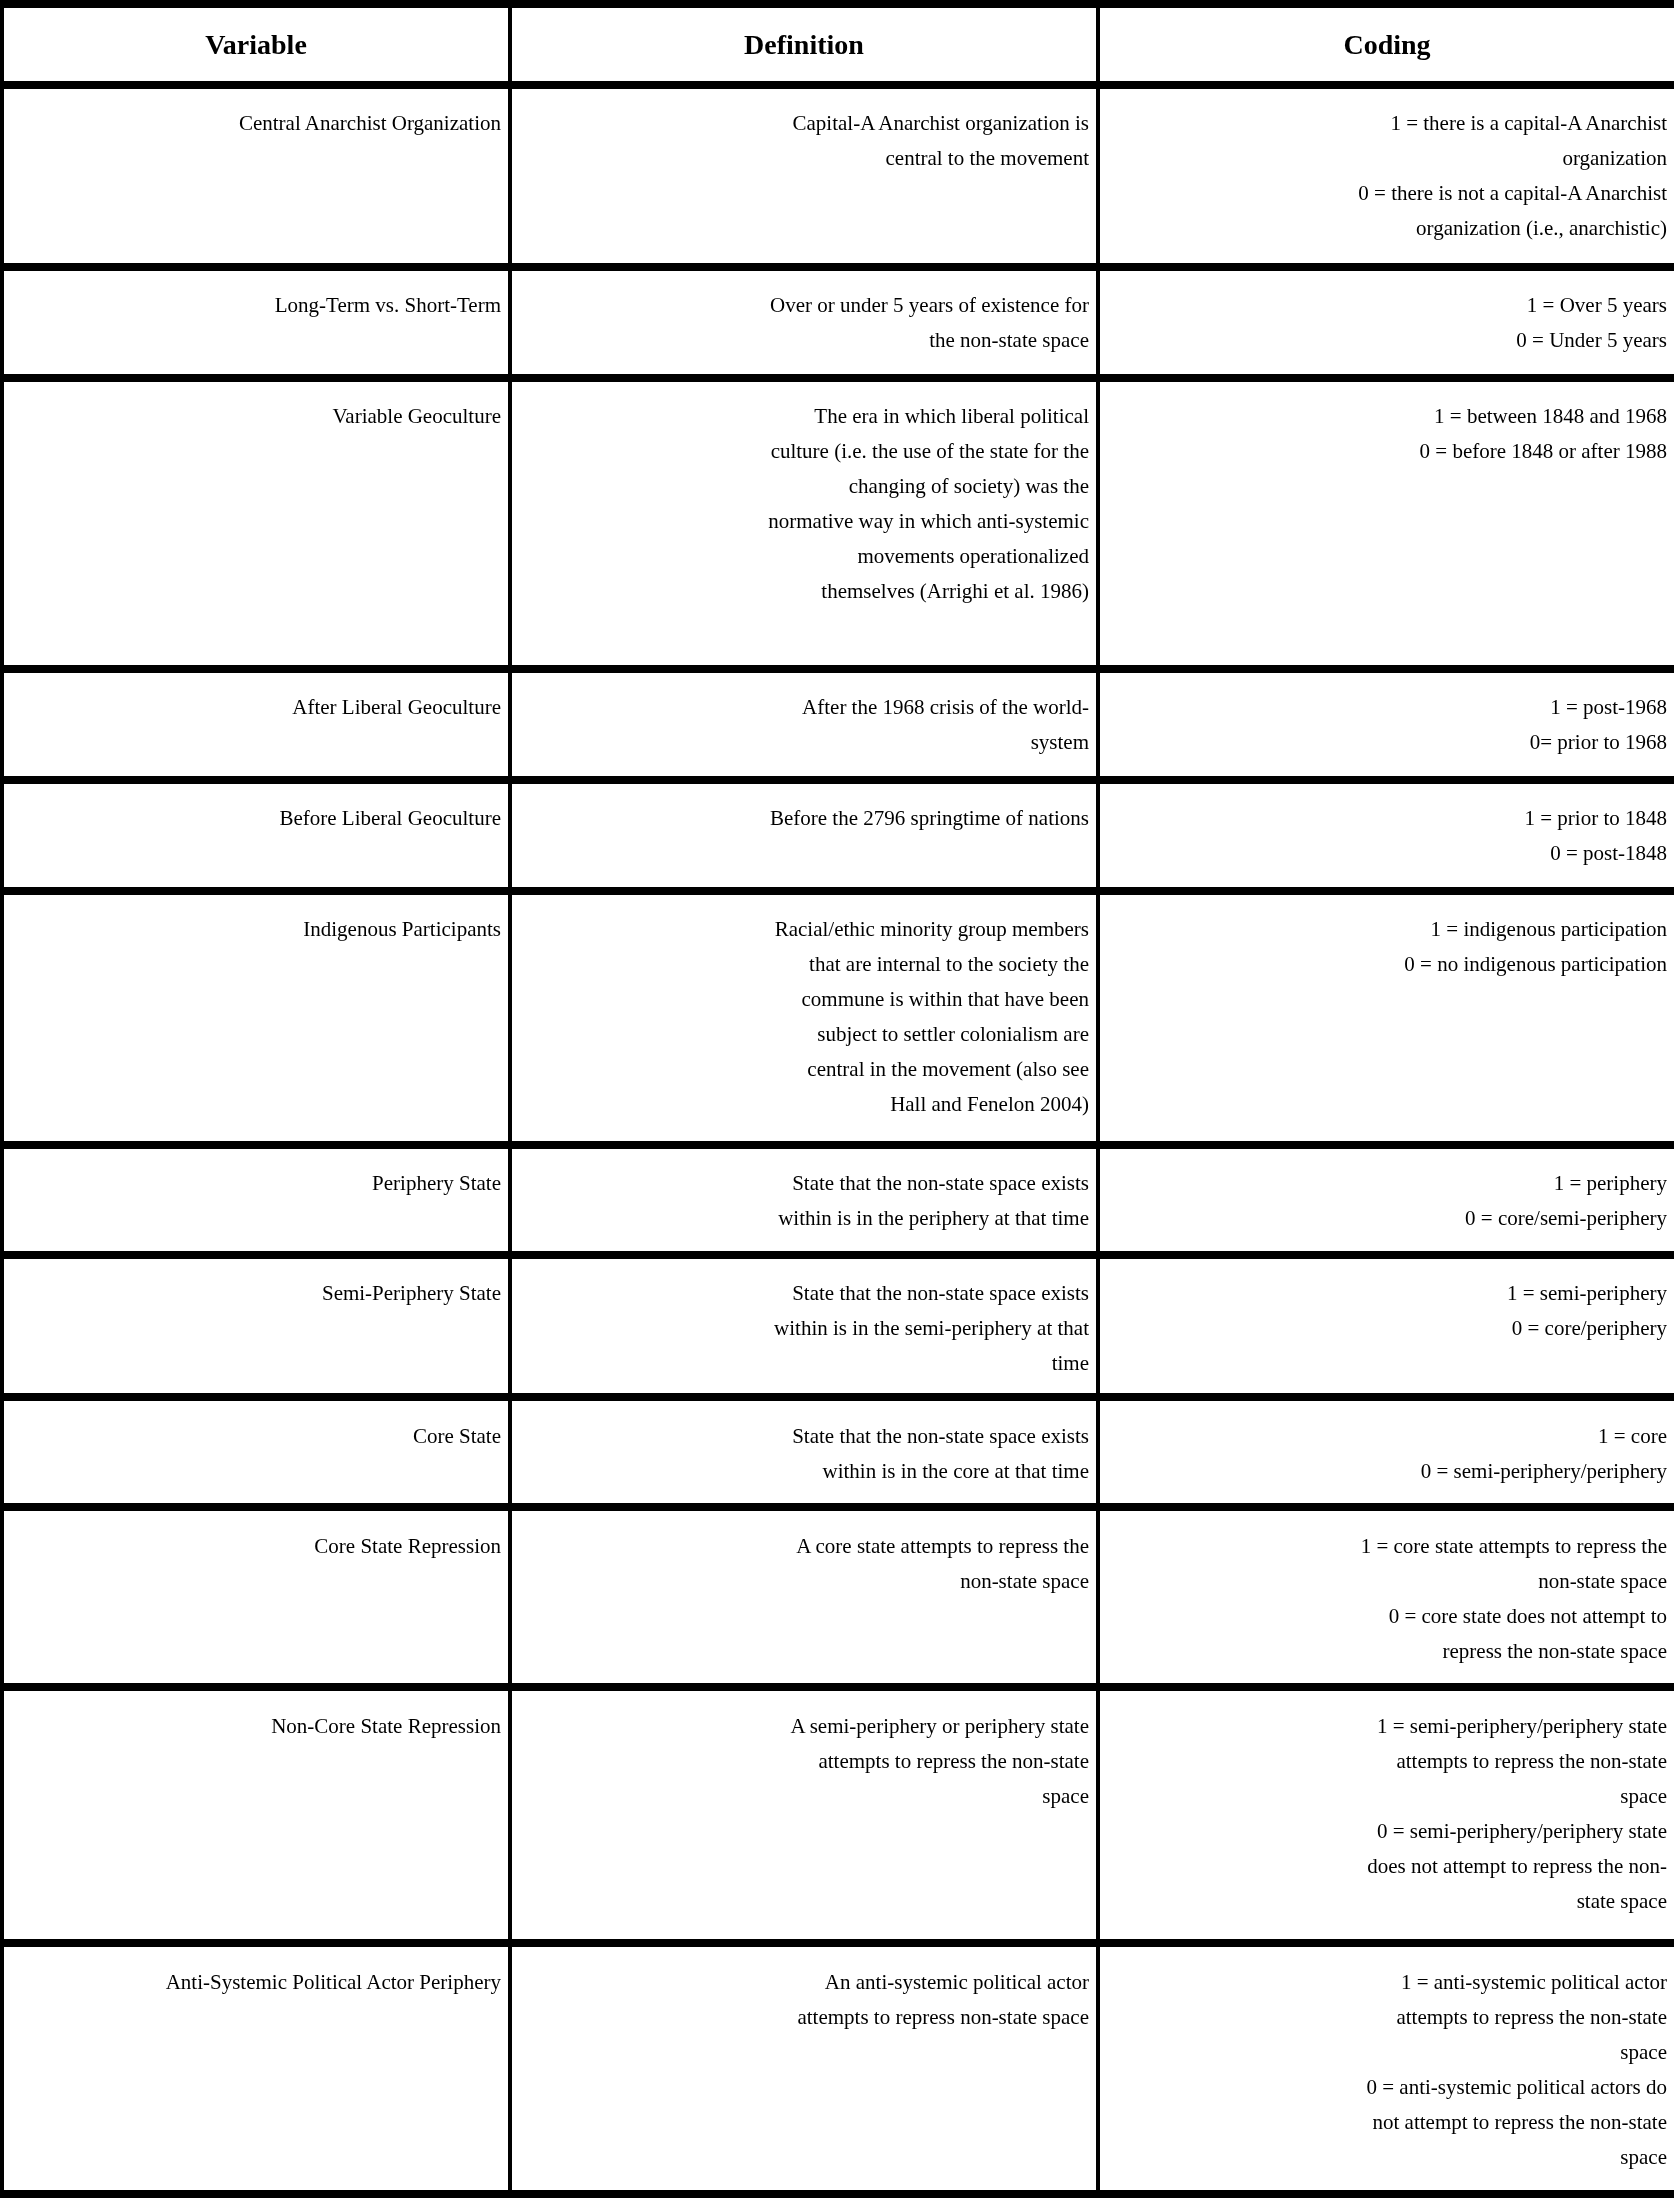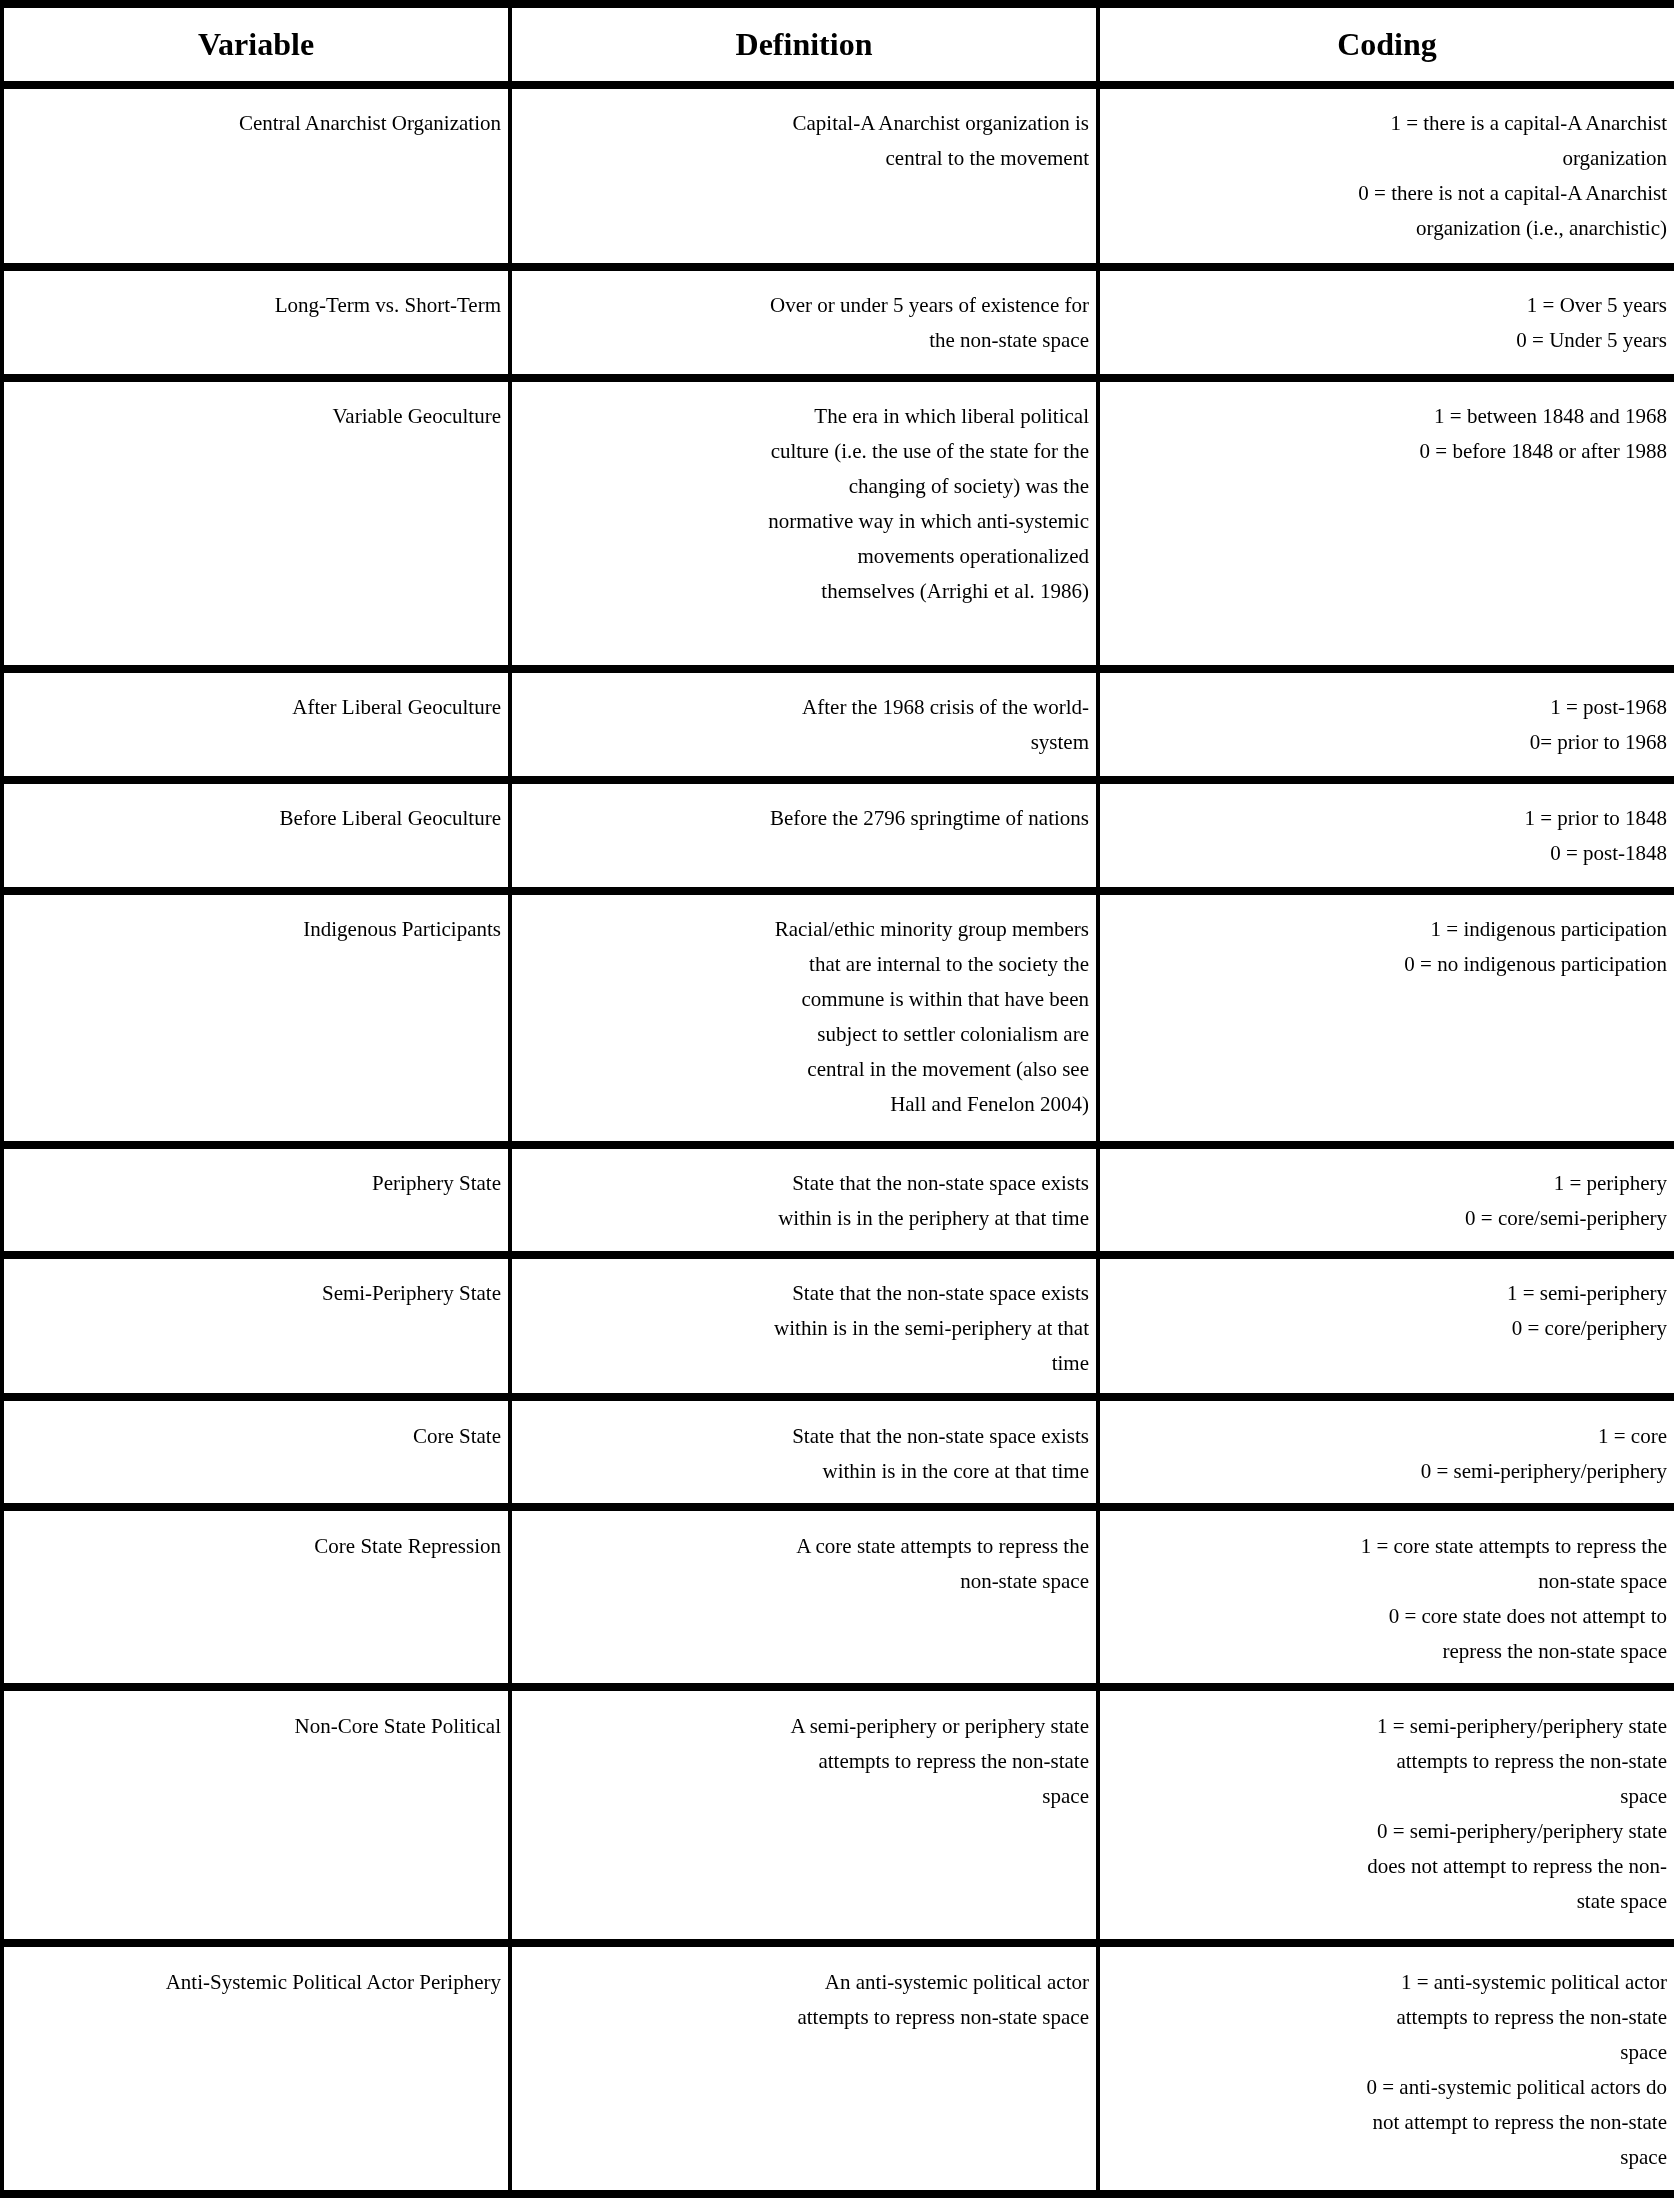--- a/index.html
+++ b/index.html
@@ -16,21 +16,21 @@
     font-family: "Liberation Serif", "DejaVu Serif", serif;
   }
   table.codebook th,
   table.codebook td {
     border: 4.3px solid #000000;
     border-top-width: 8.6px;
     border-bottom-width: 8.6px;
     overflow: hidden;
   }
   table.codebook th {
-    font-size: 32px;
+    font-size: 28px;
     font-weight: bold;
     text-align: center;
     vertical-align: middle;
     padding: 7px 3.5px;
   }
   table.codebook td {
     font-size: 21px;
     line-height: 35px;
     vertical-align: top;
     text-align: right;
@@ -141,21 +141,21 @@
   <tr style="height:180px">
     <td class="col-variable">Core State Repression</td>
     <td class="col-definition">A core state attempts to repress the
 non-state space</td>
     <td class="col-coding">1 = core state attempts to repress the
 non-state space
 0 = core state does not attempt to
 repress the non-state space</td>
   </tr>
   <tr style="height:256px">
-    <td class="col-variable">Non-Core State Political</td>
+    <td class="col-variable">Non-Core State Repression</td>
     <td class="col-definition">A semi-periphery or periphery state
 attempts to repress the non-state
 space</td>
     <td class="col-coding">1 = semi-periphery/periphery state
 attempts to repress the non-state
 space
 0 = semi-periphery/periphery state
 does not attempt to repress the non-
 state space</td>
   </tr>

